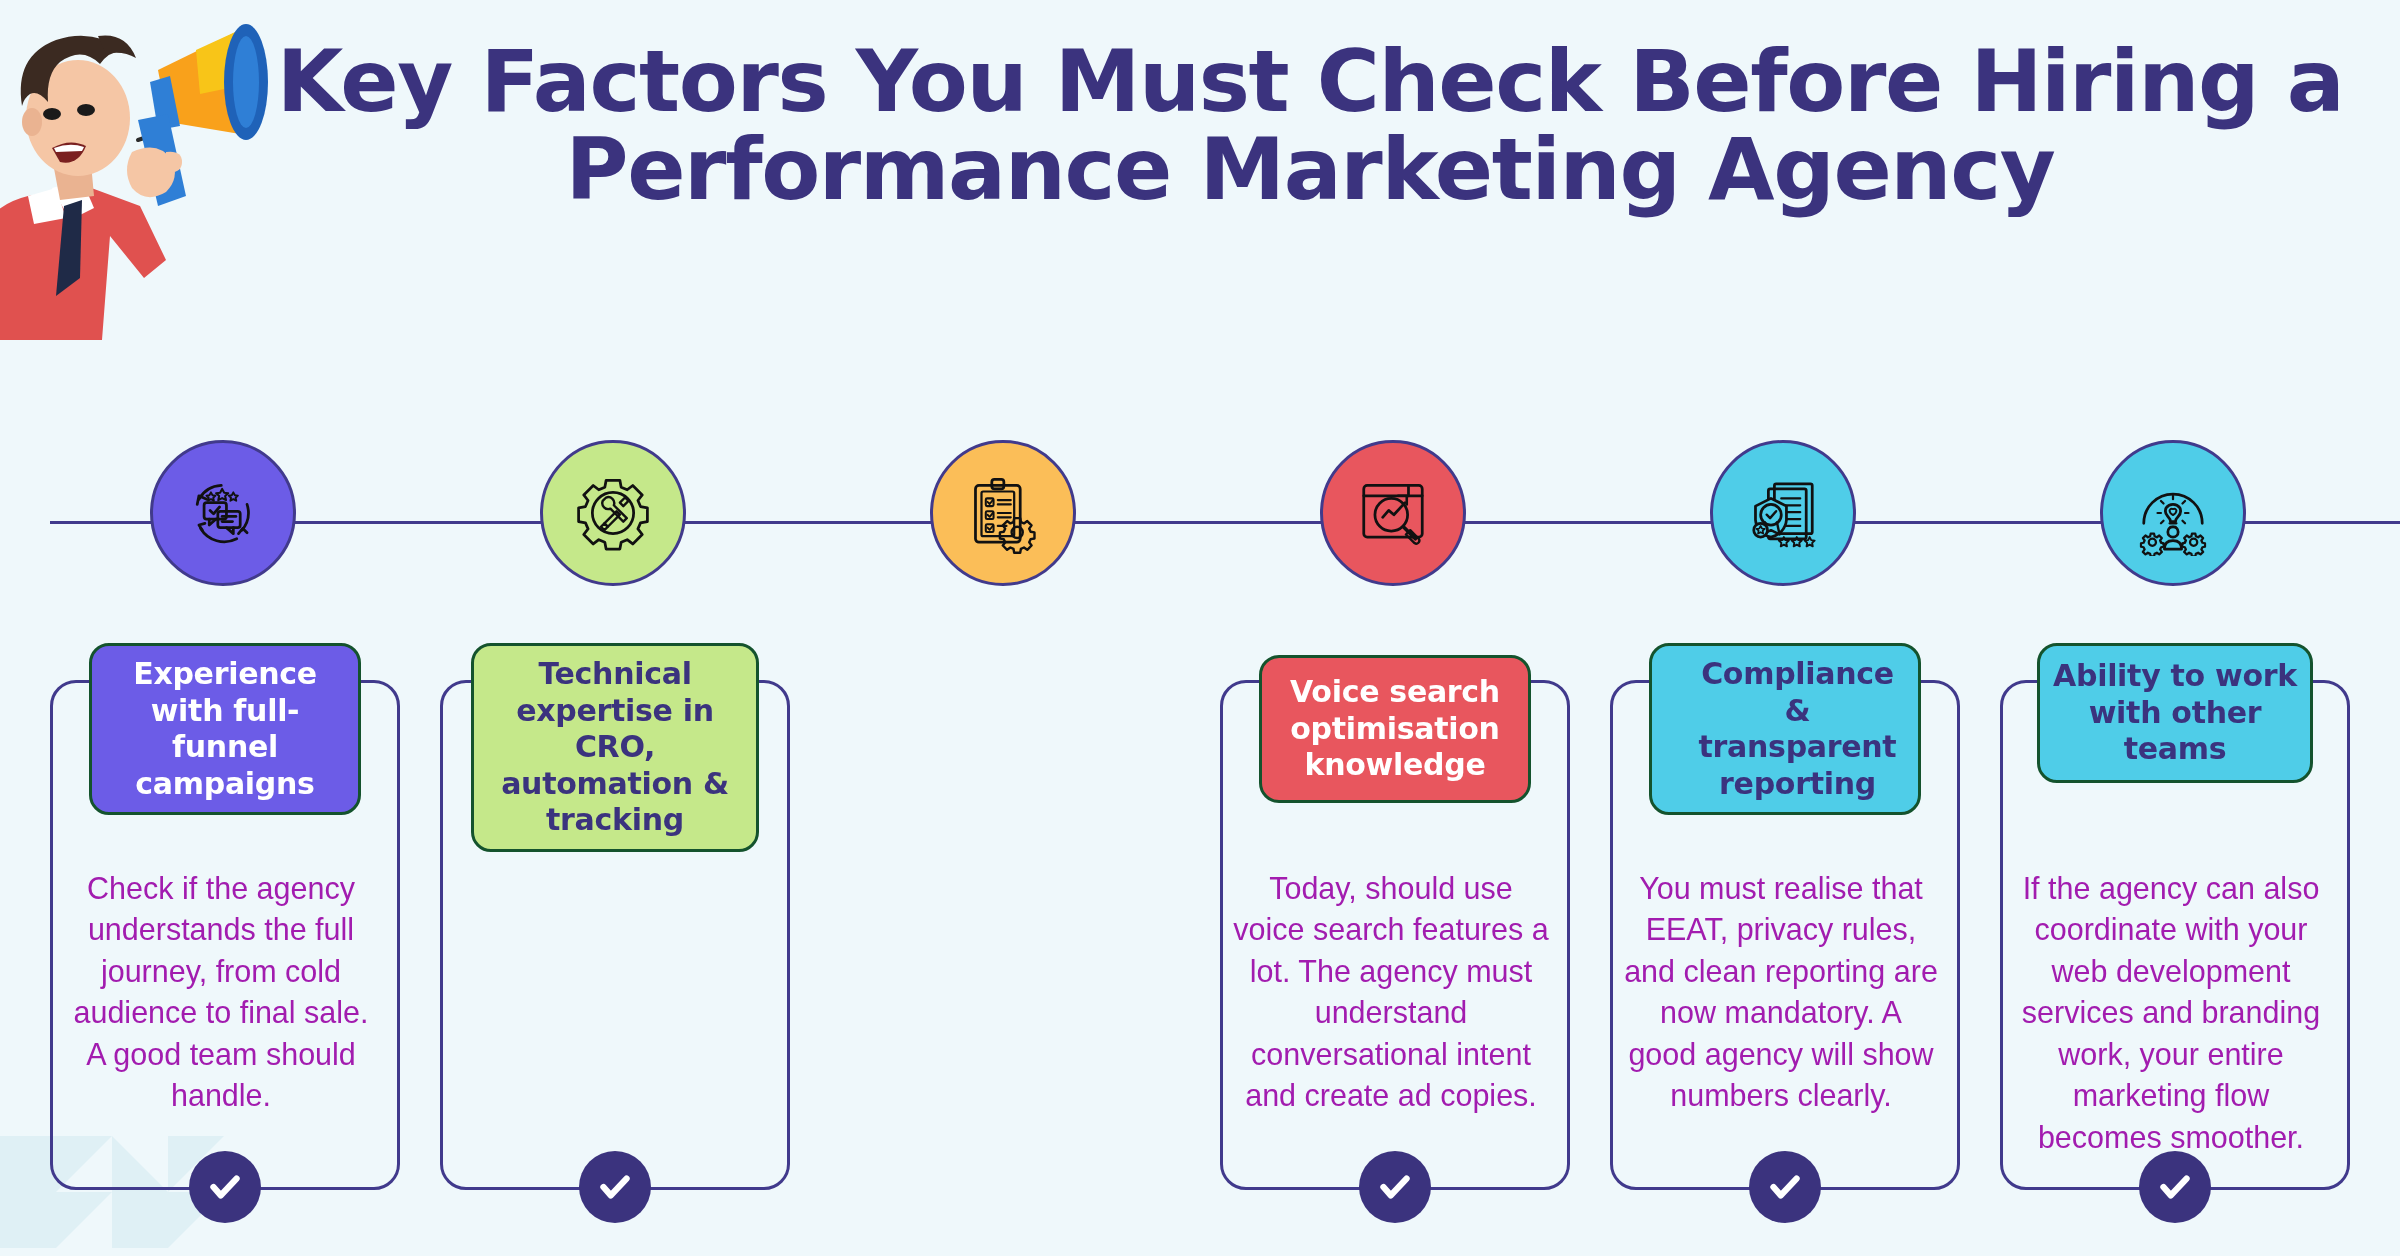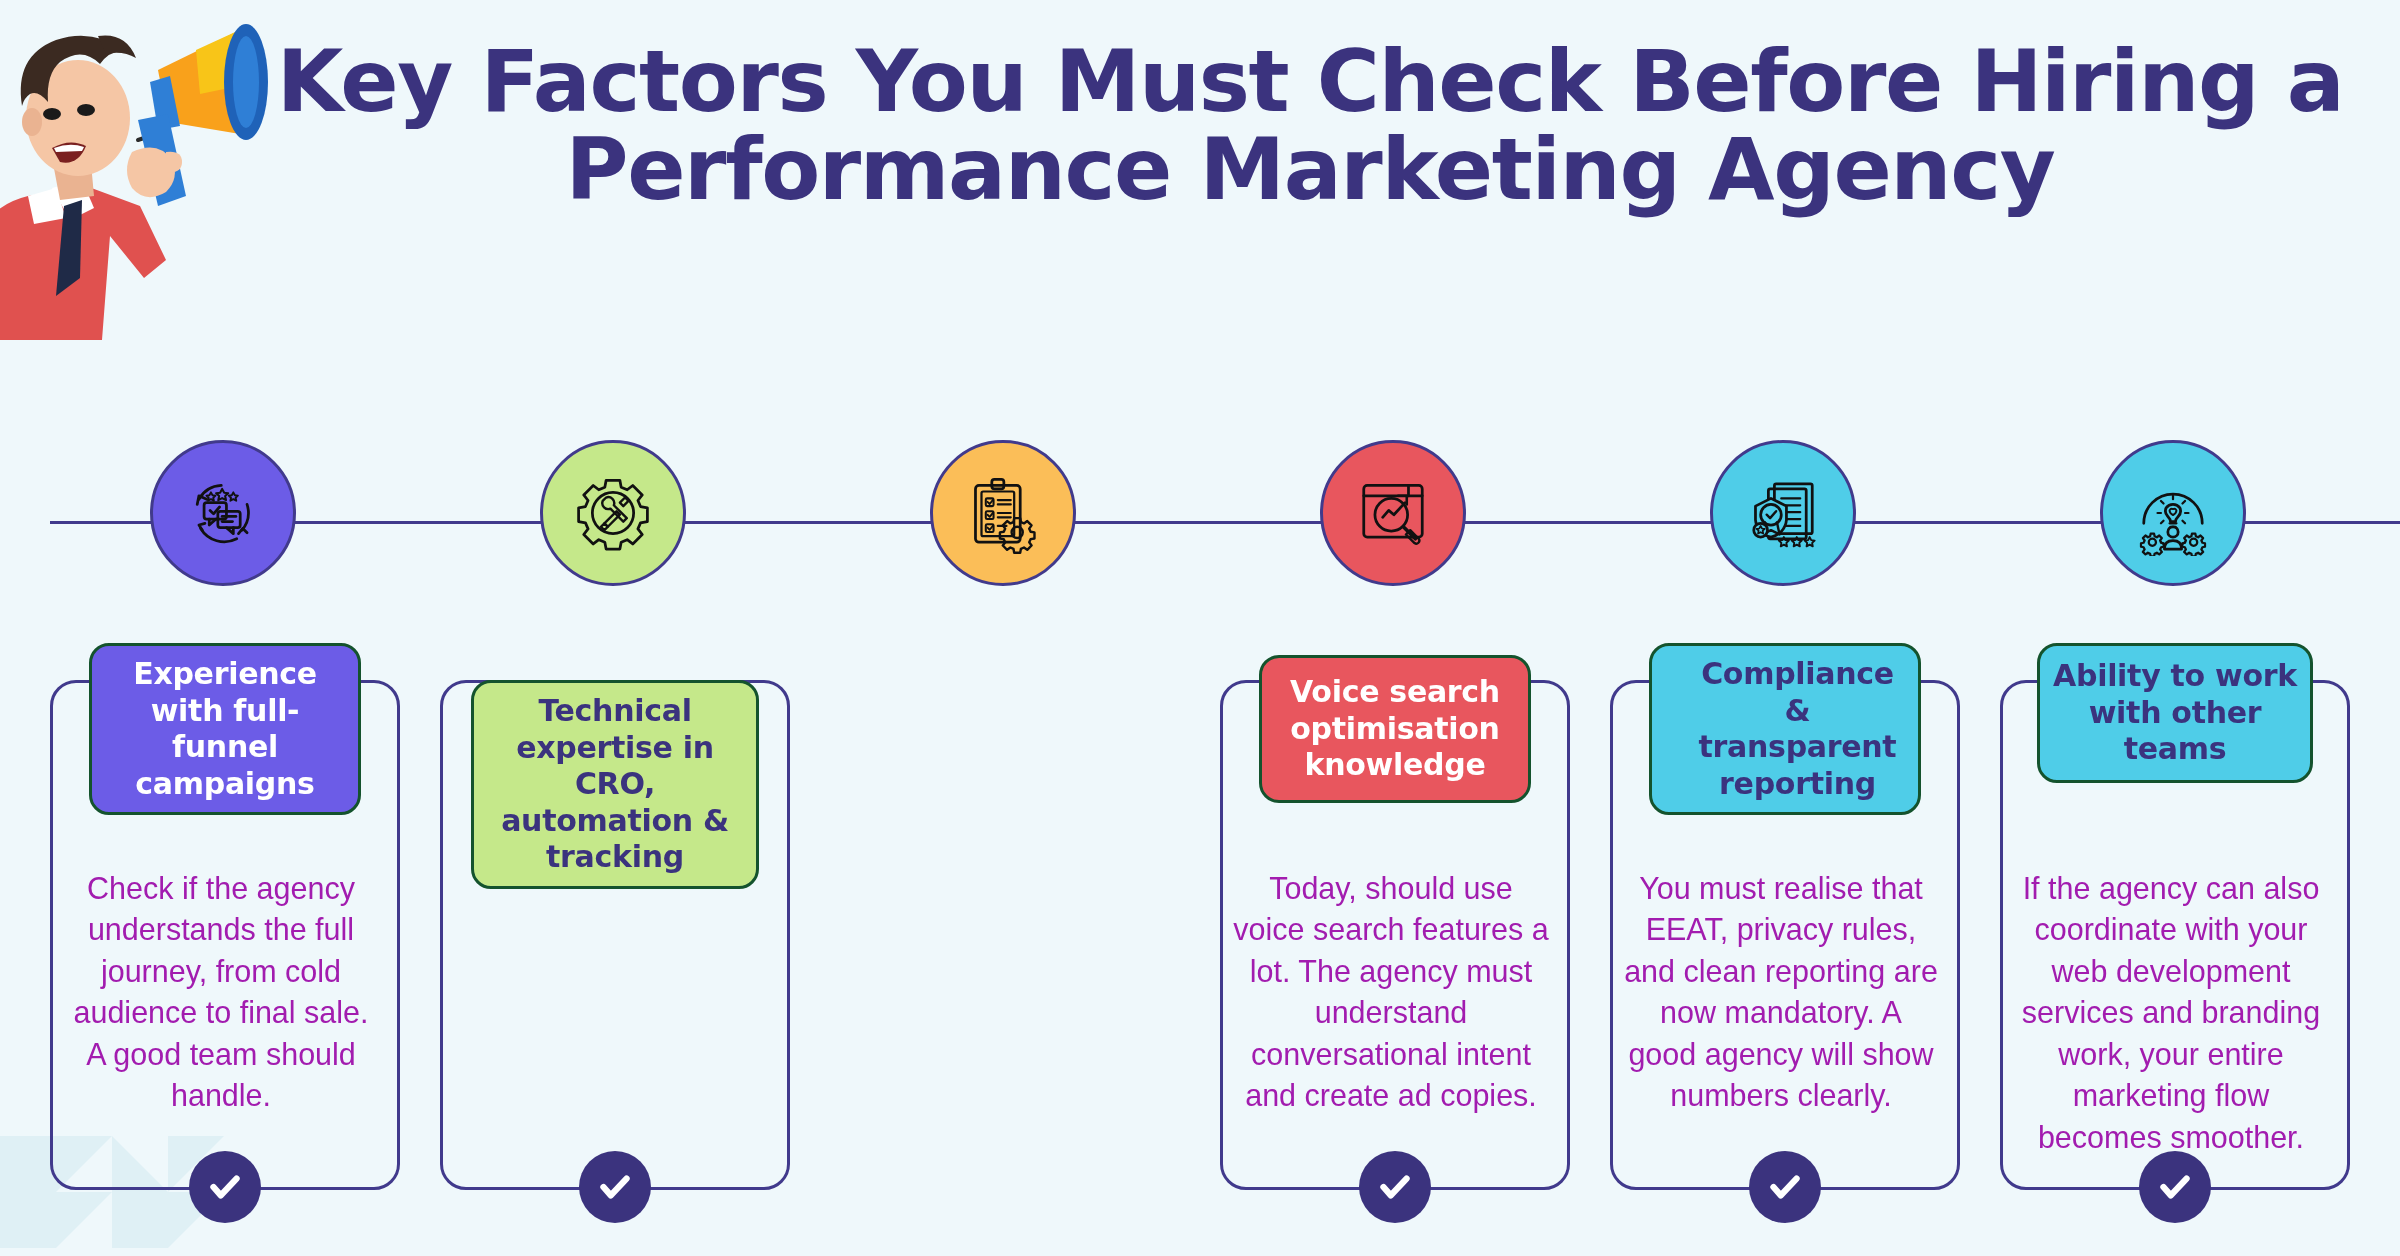--- a/index.html
+++ b/index.html
@@ -340,21 +340,21 @@
       </div>
       <div class="card-body">Check if the agency understands the full journey, from cold audience to final sale. A good team should handle.</div>
       <div class="check-badge">
         <svg viewBox="0 0 40 40" fill="none" stroke="#ffffff" stroke-width="6" stroke-linecap="round" stroke-linejoin="round">
           <path d="M9 20 l7 8 l15 -16"></path>
         </svg>
       </div>
     </div>
 
     <div class="card" style="left:440px;">
-      <div class="card-header" style="background:#c5e88a; color:#3b337e; width:288px;margin-top:37px;">
+      <div class="card-header" style="background:#c5e88a; color:#3b337e; width:288px;">
         <span>Technical expertise in CRO, automation &amp; tracking</span>
       </div>
       <div class="check-badge">
         <svg viewBox="0 0 40 40" fill="none" stroke="#ffffff" stroke-width="6" stroke-linecap="round" stroke-linejoin="round">
           <path d="M9 20 l7 8 l15 -16"></path>
         </svg>
       </div>
     </div>
 
 

